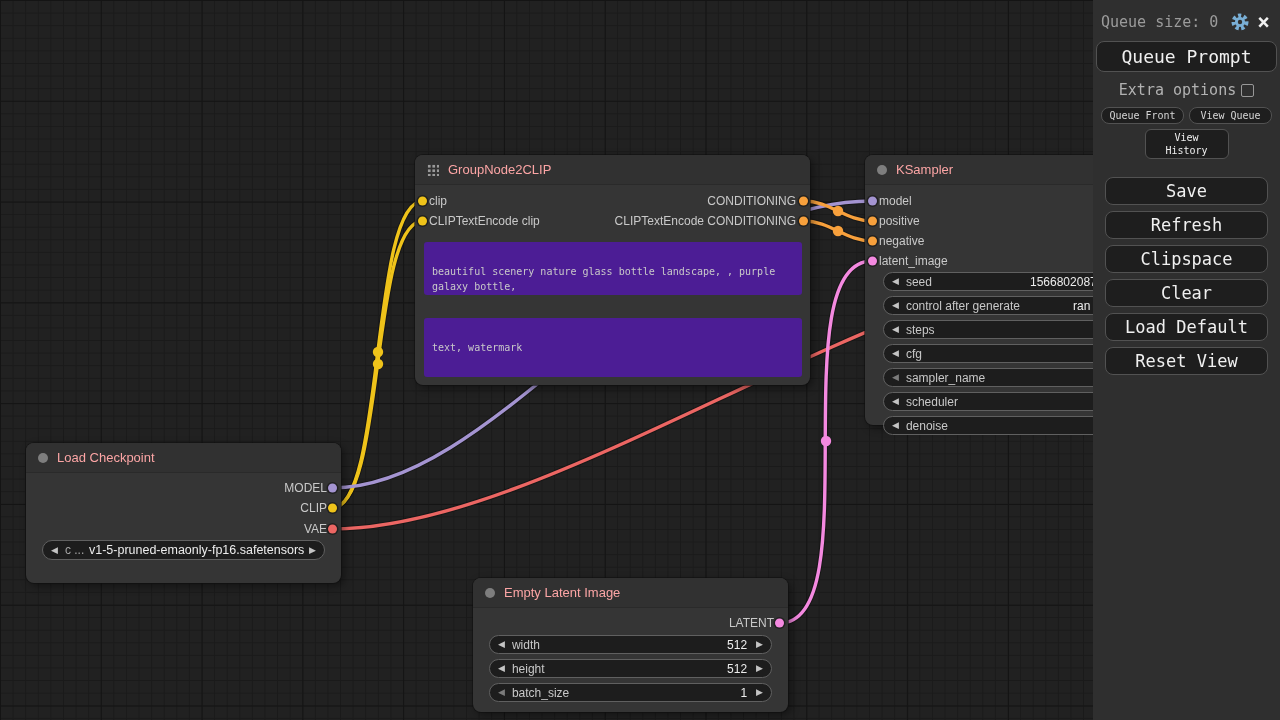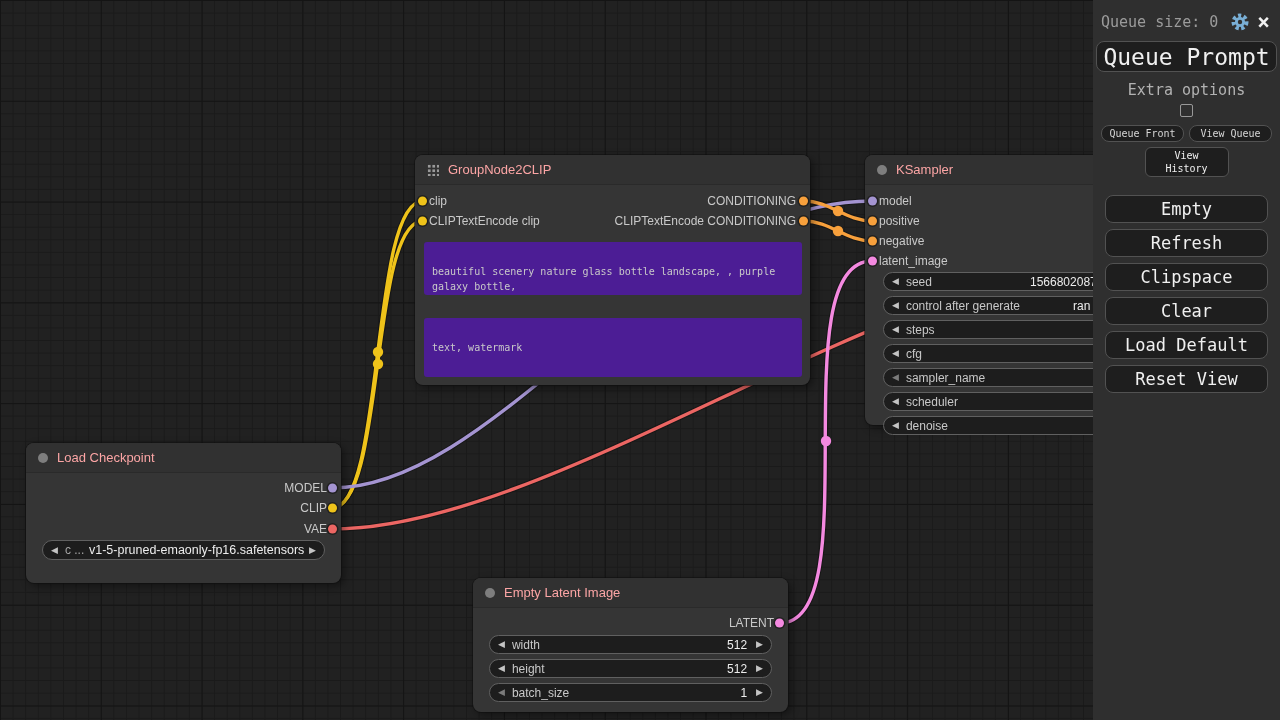--- a/index.html
+++ b/index.html
@@ -81,22 +81,22 @@
   }
   .sb-head { display:flex; align-items:center; padding:12px 10px 0 8px; gap:7px; }
   .queue-size { color:#9b9b9b; font-size:15px; flex:1; white-space:nowrap; }
   .gear { flex:0 0 auto; }
   .close-x { color:#f2f2f2; font-size:21px; font-weight:bold; line-height:16px; cursor:default; }
   .btn {
     background:#1e1e1e; border:1px solid #525252; border-radius:8px;
     color:#f0f0f0; display:flex; align-items:center; justify-content:center;
     font-family:"DejaVu Sans Mono", monospace;
   }
-  .queue-prompt { margin:9px 3px 0; height:31px; font-size:23px; }
-  .extra-row { display:flex; align-items:center; justify-content:center; margin-top:9px; gap:5px;flex-direction:column; }
+  .queue-prompt { margin:9px 3px 0; height:31px; font-size:18px; }
+  .extra-row { display:flex; align-items:center; justify-content:center; margin-top:9px; gap:5px; }
   .extra-label { color:#b2b2b2; font-size:15px; }
   .checkbox { width:13px; height:13px; border:1px solid #989898; border-radius:2px; background:transparent; }
   .small-row { display:flex; gap:5px; margin:8px 8px 0; }
   .btn.small { flex:1; height:17px; font-size:10px; border-radius:8px; color:#d6d6d6; }
   .view-history { width:84px; height:30px; margin:5px auto 0; font-size:10px; border-radius:6px;
                   text-align:center; line-height:1.35; }
   .view-history span { display:block; width:52px; white-space:normal; }
   .menu-btns { display:flex; flex-direction:column; gap:6px; margin:18px 12px 0; }
   .btn.main { height:28px; font-size:17px; }
 </style>
@@ -287,21 +287,21 @@
     <div class="small-row">
       <div class="btn small">Queue Front</div>
       <div class="btn small">View Queue</div>
     </div>
 
     <div class="btn view-history">
       <span>View History</span>
     </div>
 
     <div class="menu-btns">
-      <div class="btn main">Empty</div>
+      <div class="btn main">Save</div>
       <div class="btn main">Refresh</div>
       <div class="btn main">Clipspace</div>
       <div class="btn main">Clear</div>
       <div class="btn main">Load Default</div>
       <div class="btn main">Reset View</div>
     </div>
   </div>
 </div>
 
 </body></html>

